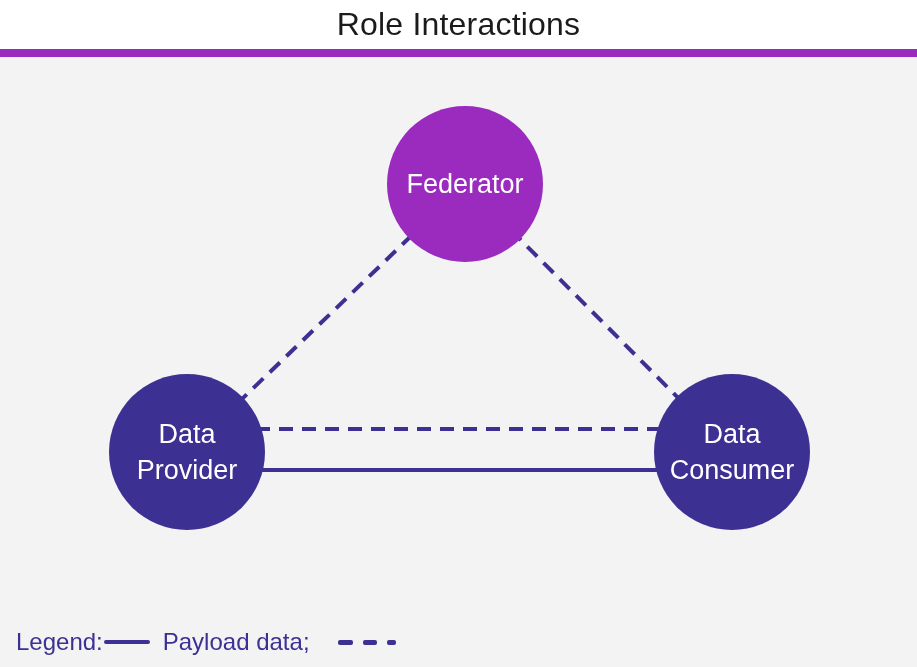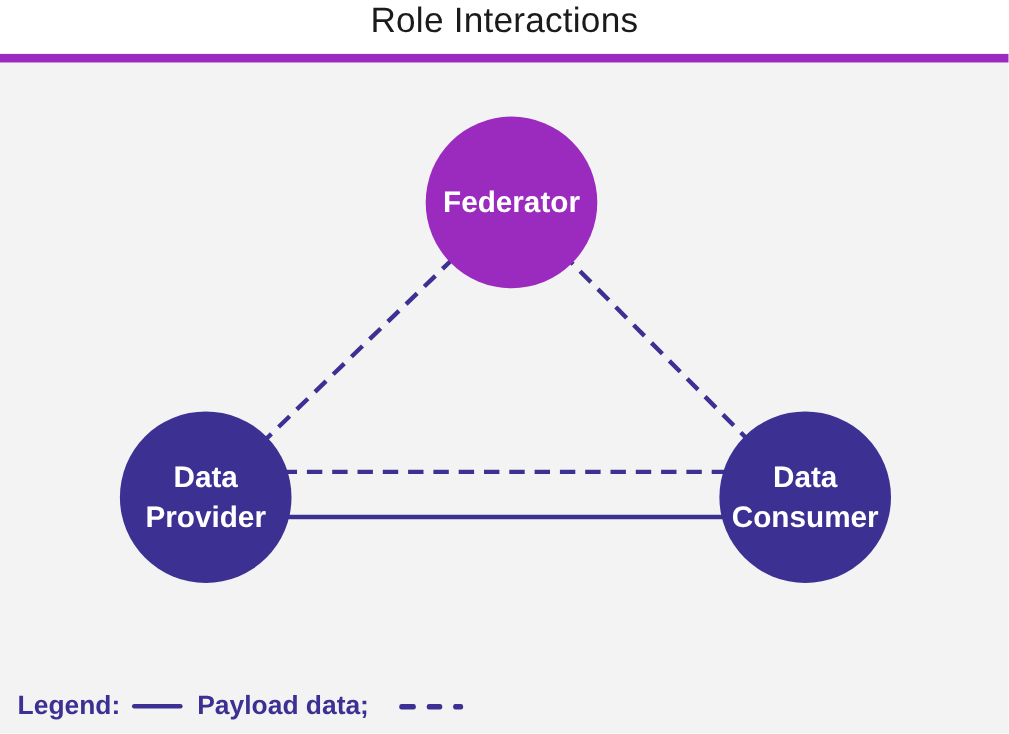--- a/index.html
+++ b/index.html
@@ -10,21 +10,21 @@
   .stage {
     position: relative;
     width: 917px;
     height: 667px;
     background: #ffffff;
     overflow: hidden;
   }
   .title-bar {
     height: 49px;
     display: flex;
-    align-items: flex-start;
+    align-items: center;
     justify-content: center;
     background: #ffffff;
   }
   .title-bar h1 {
     margin: 0;
     font-size: 32px;
     font-weight: 500;
     letter-spacing: 0.2px;
     color: #1b1b1b;
   }
@@ -32,21 +32,20 @@
     height: 8px;
     background: #9b2bbe;
   }
   .content {
     position: absolute;
     top: 57px;
     left: 0;
     width: 917px;
     height: 610px;
     background: #f3f3f4;
-    font-weight: bold;
   }
   .content svg { position: absolute; top: 0; left: 0; }
   .node-label {
     position: absolute;
     display: flex;
     align-items: center;
     justify-content: center;
     text-align: center;
     color: #ffffff;
     font-size: 27px;
@@ -61,21 +60,21 @@
     position: absolute;
     left: 16px;
     top: 568px;
     height: 34px;
     display: flex;
     align-items: center;
     color: #3c3093;
     font-size: 24px;
   }
   .legend .txt { display: inline-block; }
-  .legend-title { margin-right: 11px; }
+  .legend-title { margin-right: 1px; }
   .solid-sample {
     display: inline-block;
     width: 46px;
     height: 4px;
     border-radius: 2px;
     background: #3c3093;
     margin-right: 13px;
   }
   .payload-label { margin-right: 28px; }
   .dash-sample {

